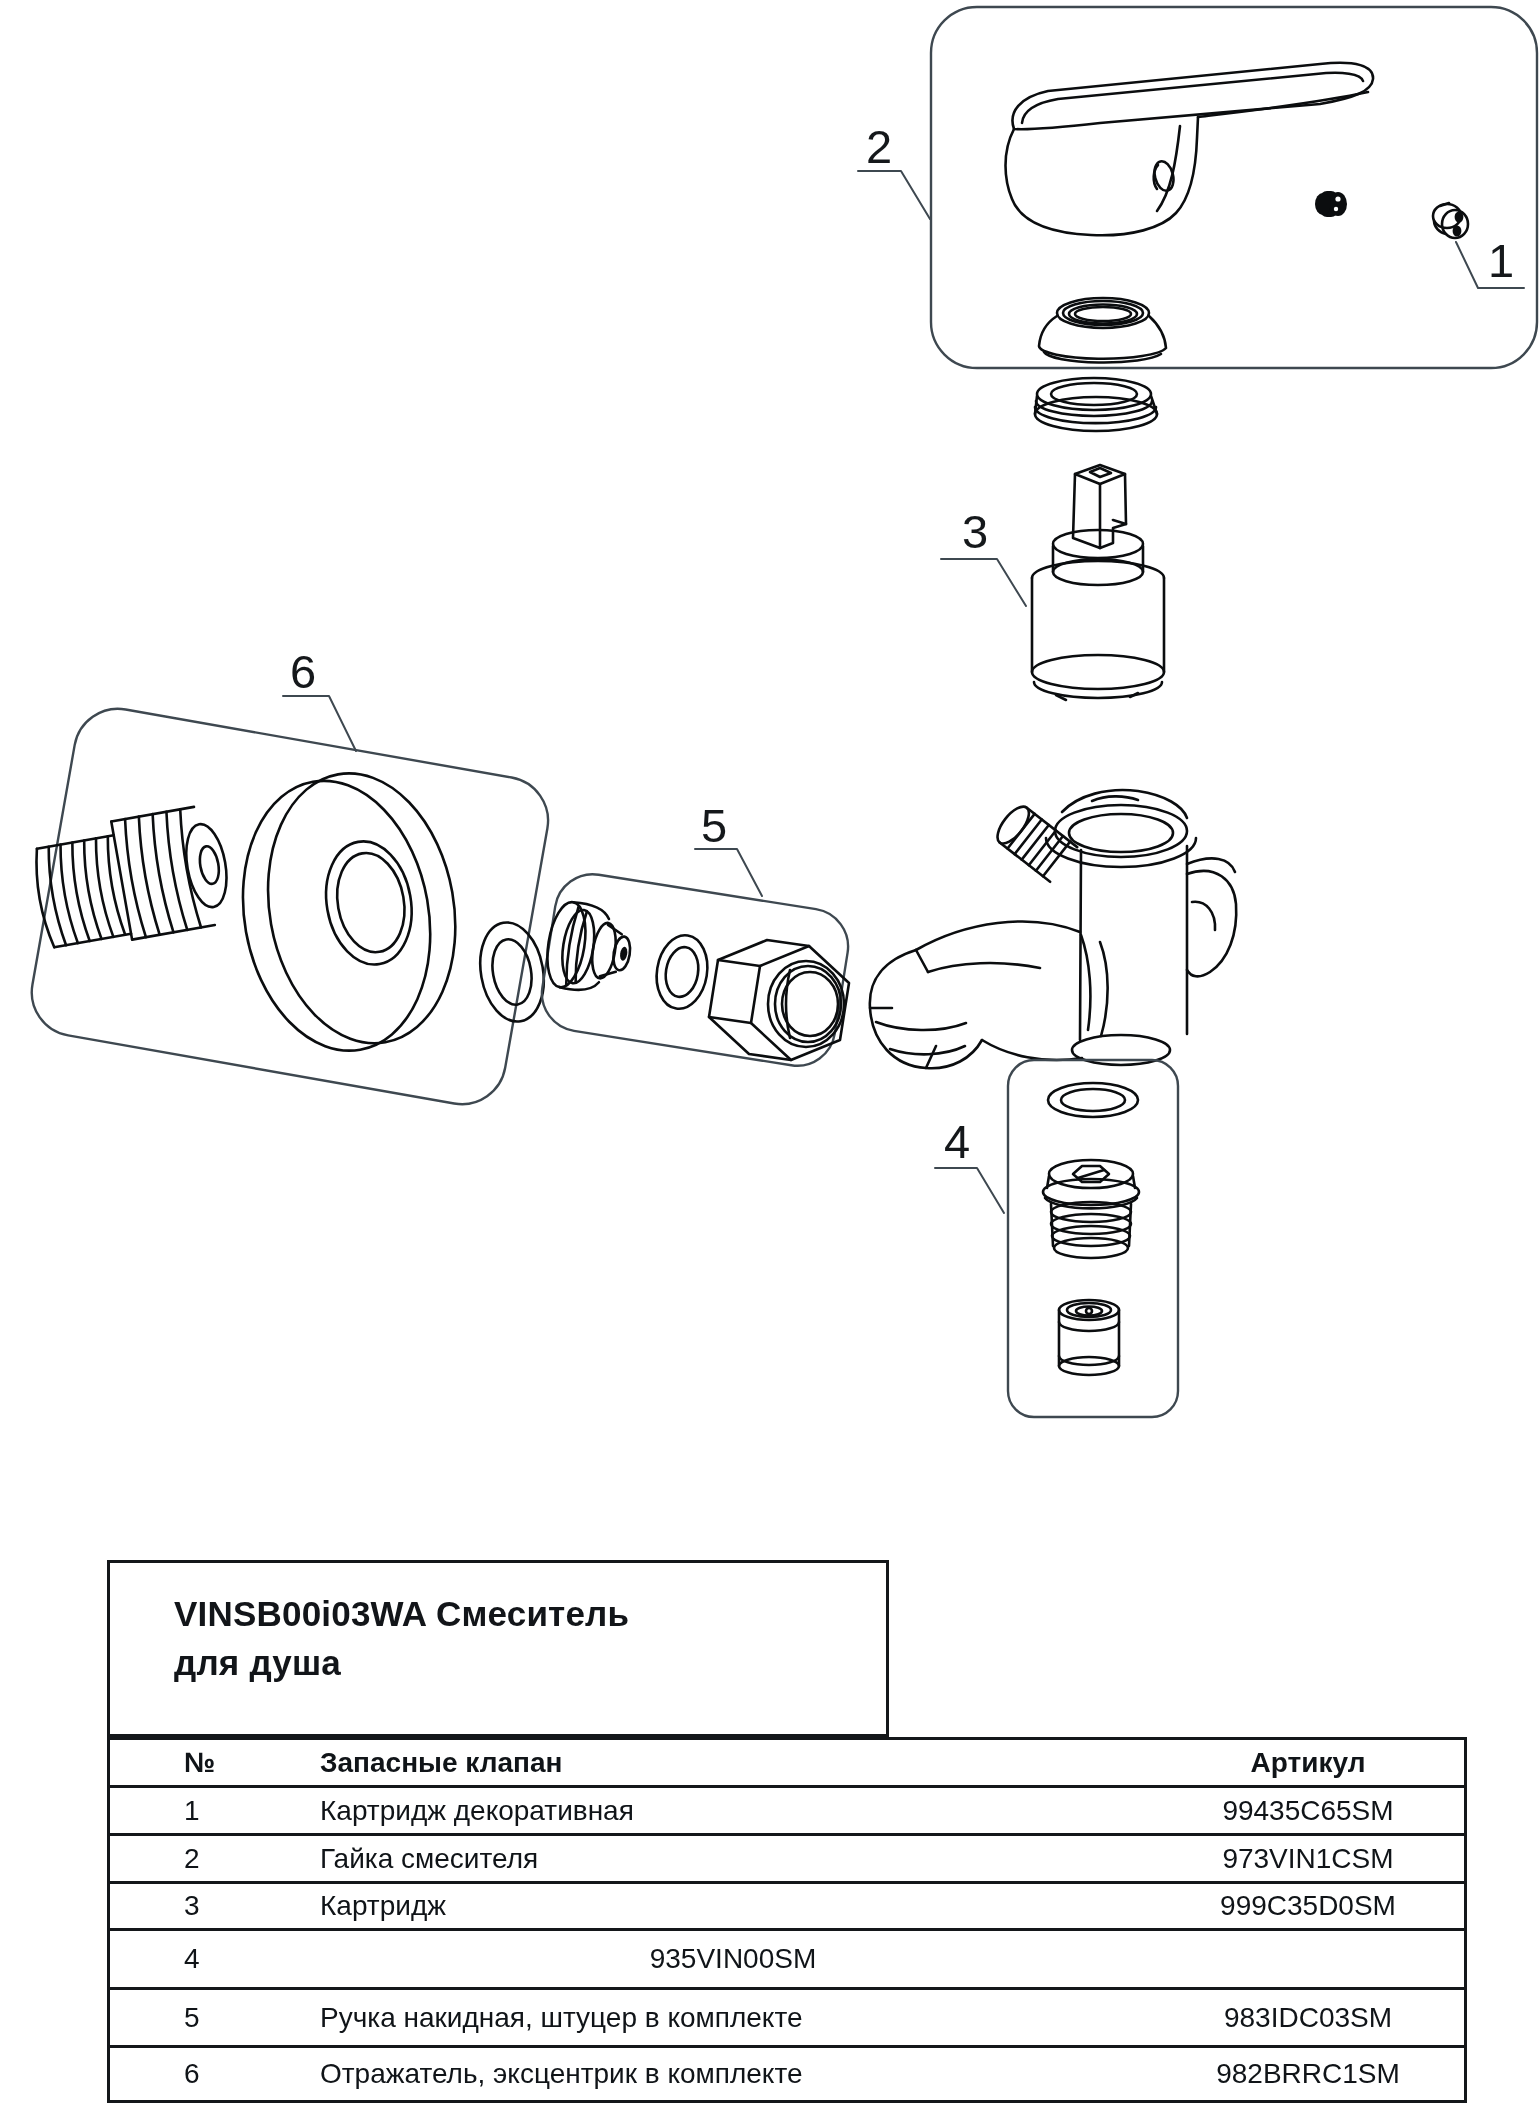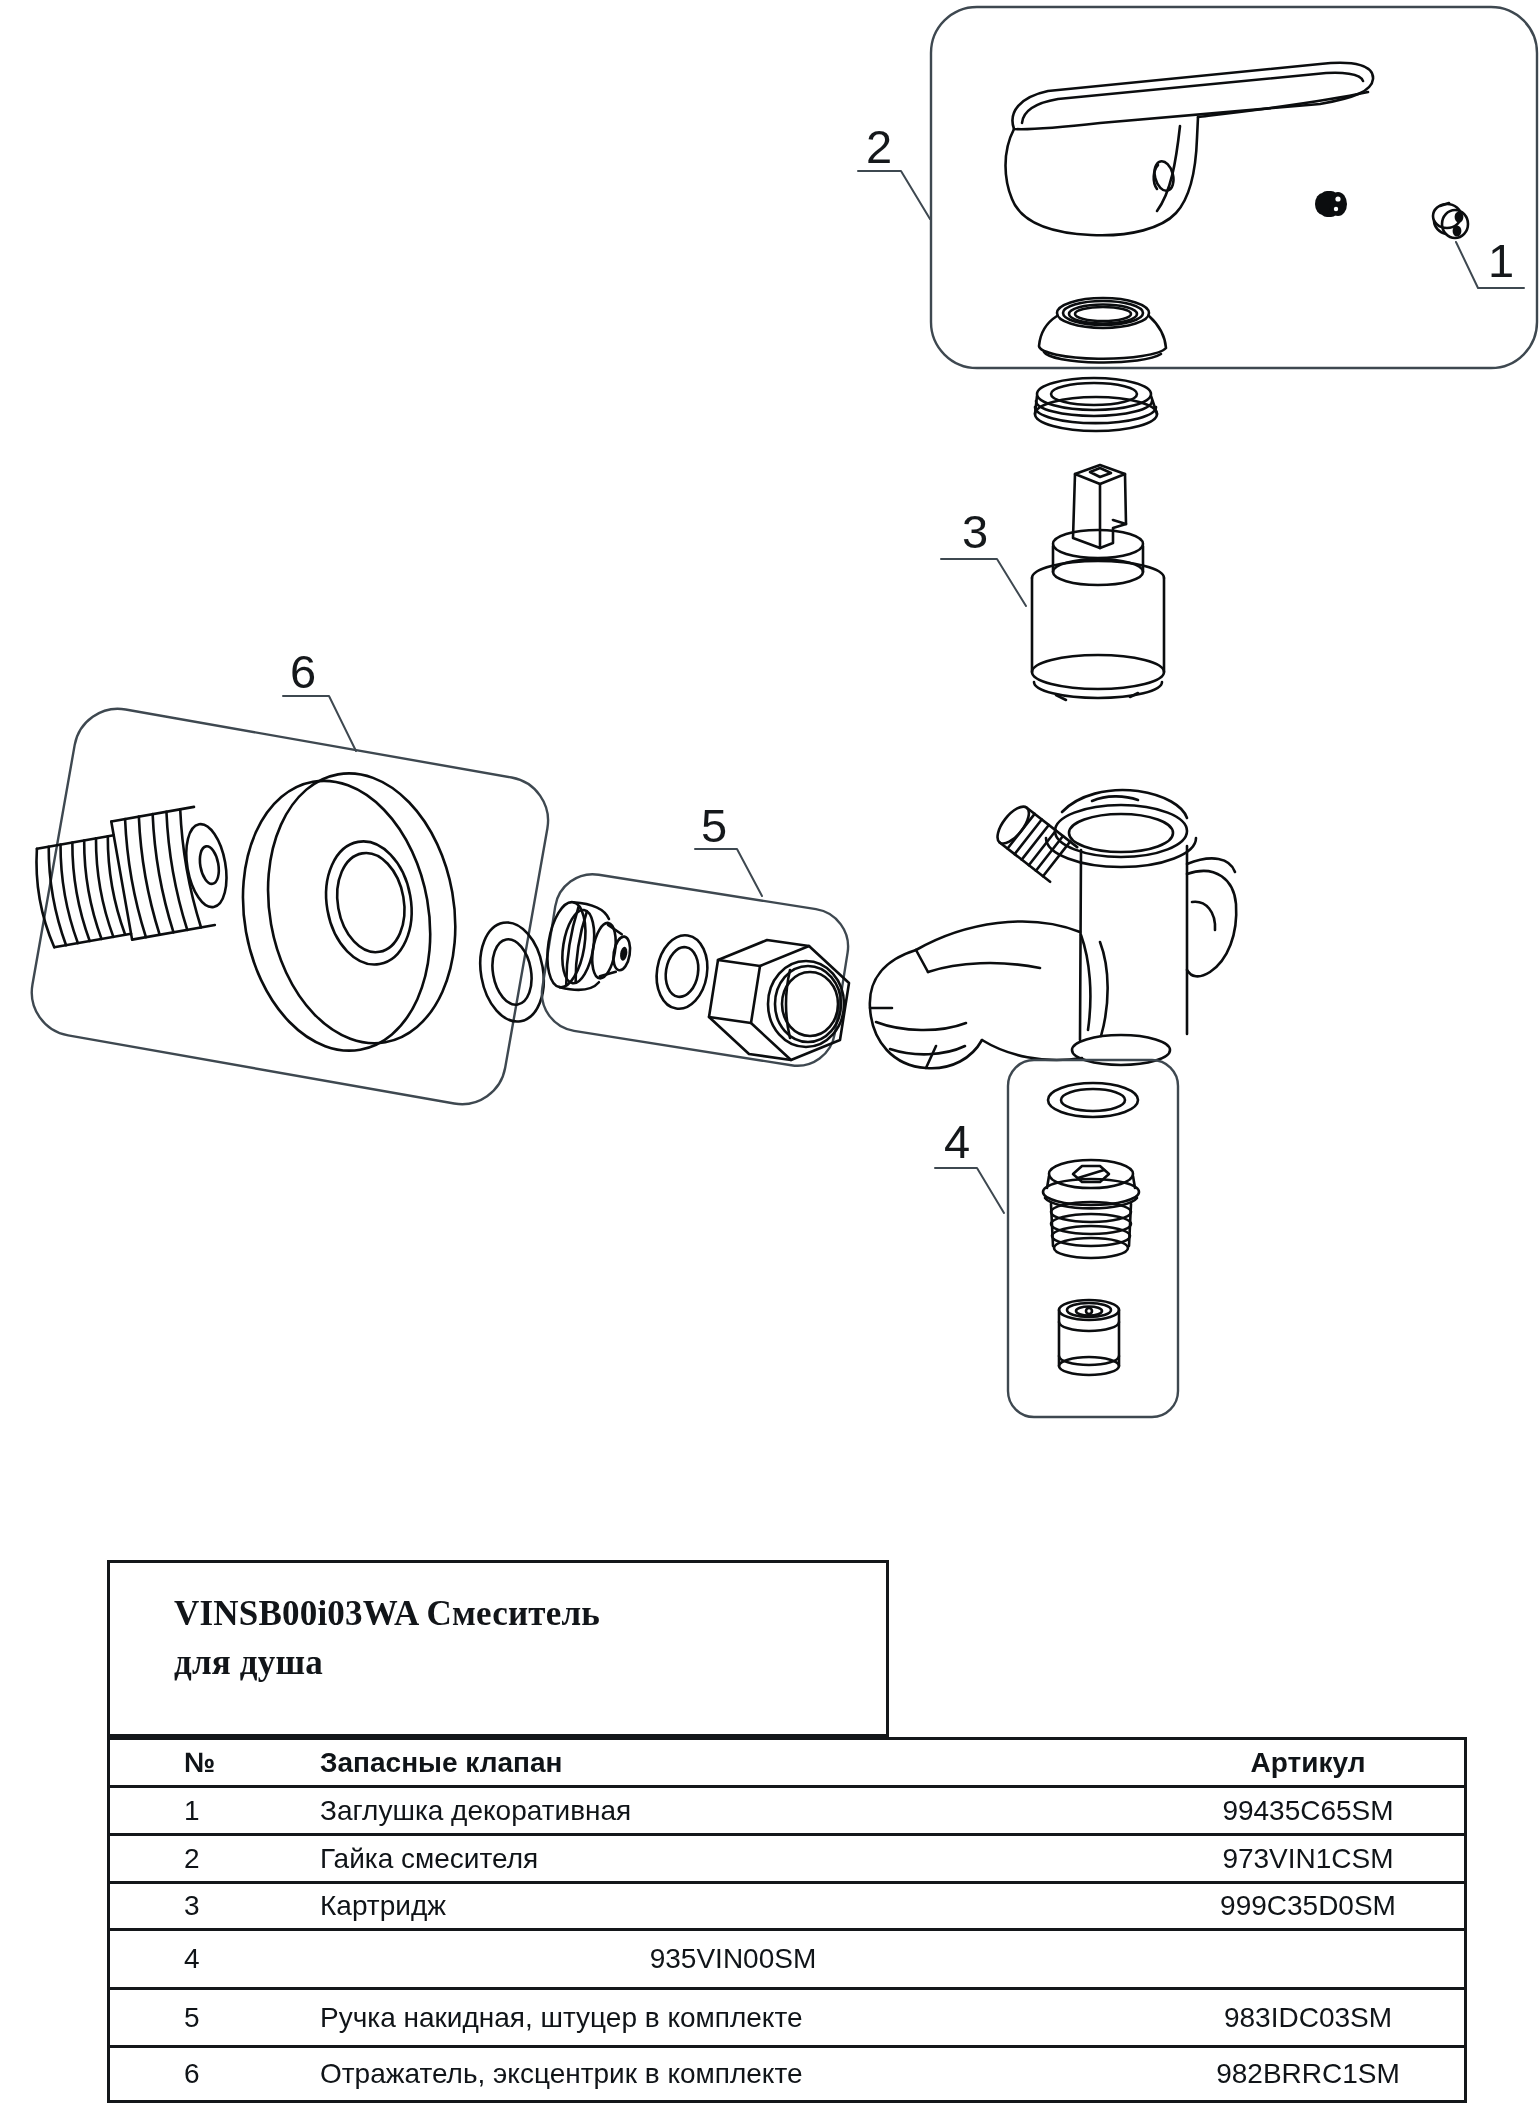--- a/index.html
+++ b/index.html
@@ -11,21 +11,21 @@
   
   .ln{fill:none;stroke:#0b0d0f;stroke-width:2.6;stroke-linecap:round;stroke-linejoin:round;}
   .panel{fill:none;stroke:var(--panel,#3e4850);stroke-width:2.4;}
   .leader{fill:none;stroke:#3e4850;stroke-width:2;stroke-linecap:round;stroke-linejoin:round;}
   .callout{font-family:"Liberation Sans",sans-serif;font-size:47px;fill:#15181b;}
   .filldark{fill:#0b0d0f;stroke:none;}
 
   
   .sheet{position:absolute;left:107px;top:1560px;width:1360px;height:541px;}
   .title-box{position:absolute;left:0;top:0;width:782px;height:177px;border:3px solid #14171a;
-             box-sizing:border-box;background:#fff;font-family:Liberation Serif, serif;}
+             box-sizing:border-box;background:#fff;}
   .title-text{padding:26px 0 0 64px;font-size:35px;line-height:49px;font-weight:700;
               letter-spacing:.2px;color:#121519;}
   .parts-table{position:absolute;left:0;top:177px;width:1360px;box-sizing:border-box;
                border-left:3px solid #14171a;border-right:3px solid #14171a;border-bottom:3px solid #14171a;
                background:#fff;}
   .tr{display:grid;grid-template-columns:210px 836px 314px;align-items:center;
       border-top:3px solid #14171a;box-sizing:border-box;font-size:28px;}
   .tr.header{height:48px;font-weight:700;}
   .tr .c1{padding-left:74px;}
   .tr .c3{padding-right:10px;text-align:center;}
@@ -260,21 +260,21 @@
 
   <div class="parts-table">
     <div class="tr header">
       <div class="c1">№</div>
       <div class="c2">Запасные клапан</div>
       <div class="c3">Артикул</div>
     </div>
 
     <div class="tr" data-row="0">
       <div class="c1">1</div>
-      <div class="c2">Заглушка декоративная</div>
+      <div class="c2">Картридж декоративная</div>
       <div class="c3">99435C65SM</div>
     </div>
     <div class="tr" data-row="1">
       <div class="c1">2</div>
       <div class="c2">Гайка смесителя</div>
       <div class="c3">973VIN1CSM</div>
     </div>
     <div class="tr" data-row="2">
       <div class="c1">3</div>
       <div class="c2">Картридж</div>

